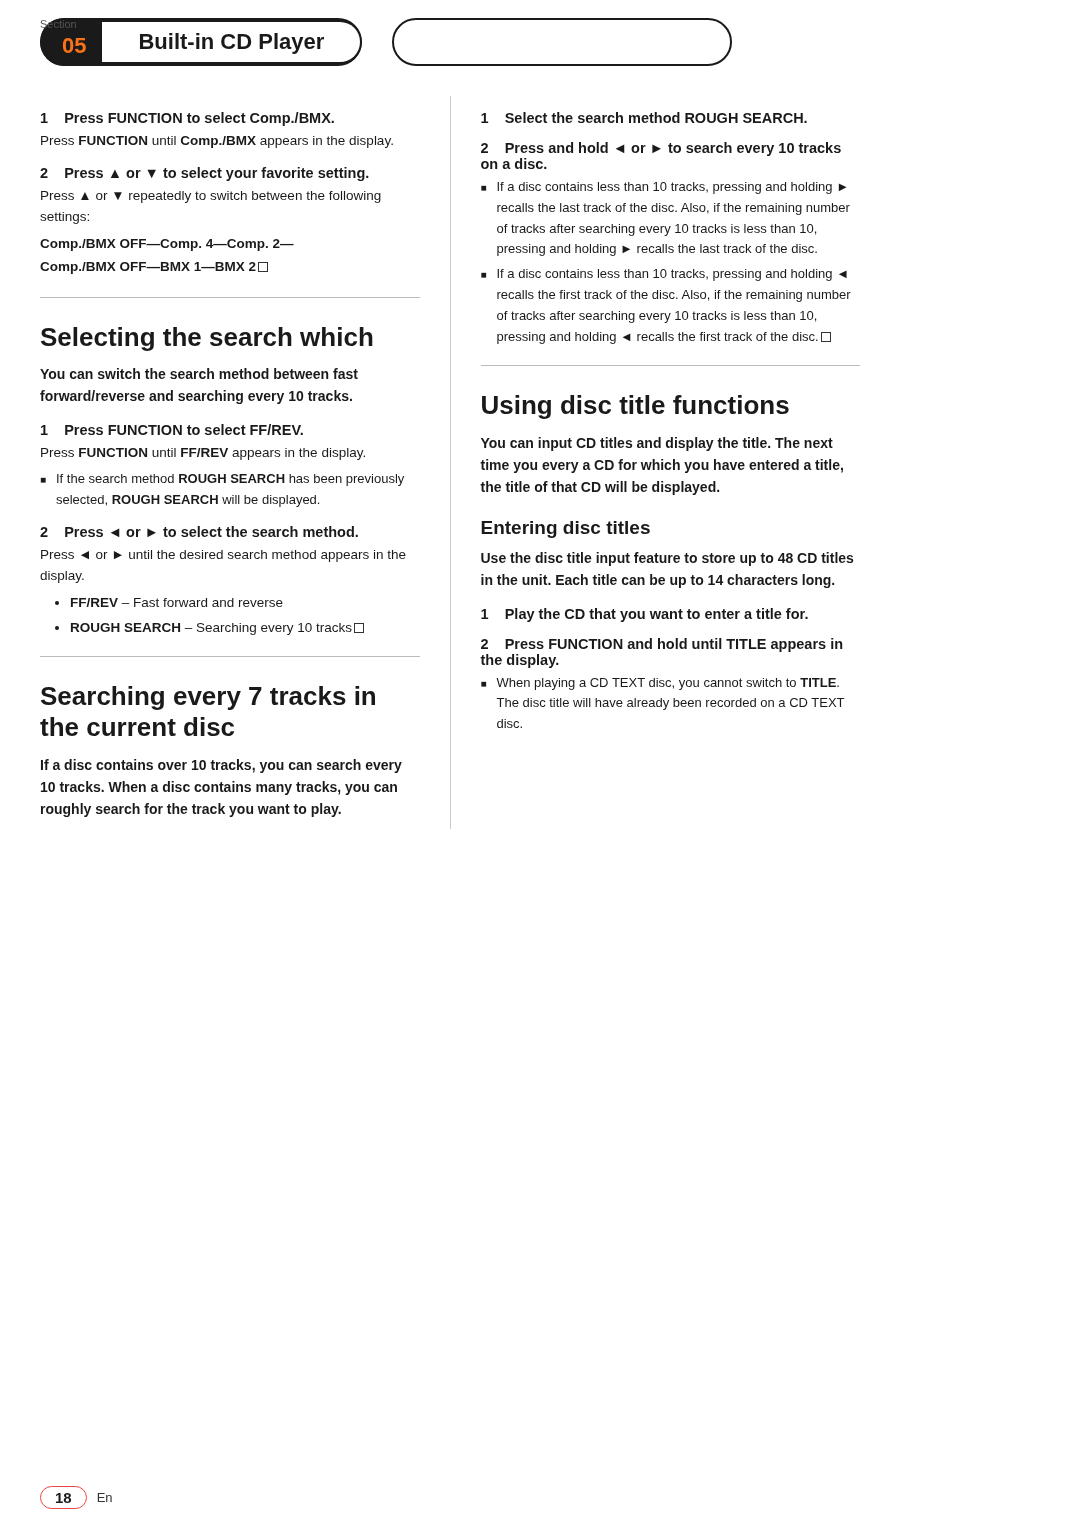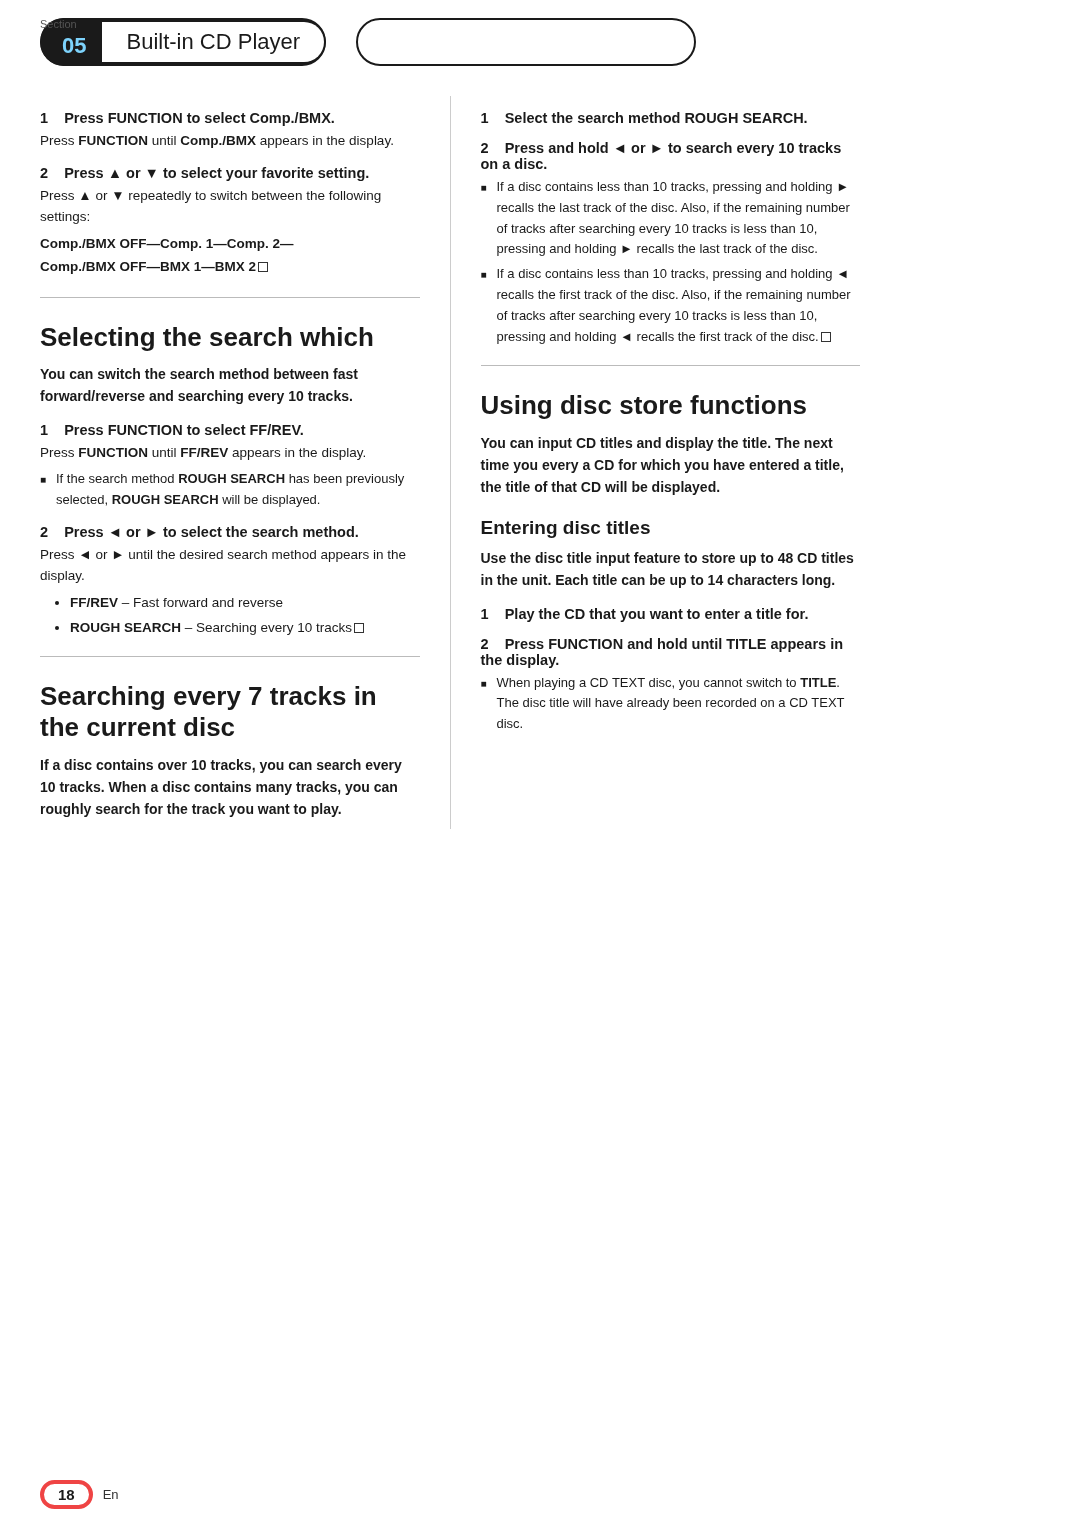--- a/index.html
+++ b/index.html
@@ -30,38 +30,38 @@
       align-items: center;
       background: #1a1a1a;
       border-radius: 28px;
       padding: 0;
       height: 48px;
       min-width: 220px;
       overflow: hidden;
     }
     .section-number {
       background: #1a1a1a;
-      color: #7dd3fc;
+      color: #f97316;
       font-size: 22px;
       font-weight: bold;
       padding: 8px 18px 0 22px;
       height: 48px;
       display: flex;
       align-items: center;
       border-radius: 28px 0 0 28px;
     }
     .section-title-badge {
       background: #fff;
       border-radius: 0 24px 24px 0;
       height: 44px;
       display: flex;
       align-items: center;
-      padding: 0 24px;
+      padding: 0 36px;
       font-size: 22px;
-      font-weight: normal;
+      font-weight: bold;
       color: #1a1a1a;
       margin-left: -2px;
       border: 2px solid #1a1a1a;
       border-left: none;
     }
     .header-right-box {
       margin-left: 30px;
       border: 2px solid #1a1a1a;
       border-radius: 24px;
       height: 48px;
@@ -180,21 +180,21 @@
     
     .footer {
       position: absolute;
       bottom: 20px;
       left: 40px;
       display: flex;
       align-items: center;
       gap: 10px;
     }
     .page-number-badge {
-      border: 4px solid #ef4444;
+      border: 1px solid #ef4444;
       border-radius: 16px;
       padding: 2px 14px;
       font-size: 15px;
       font-weight: bold;
       color: #1a1a1a;
     }
     .en-label {
       font-size: 13px;
       color: #333;
     }
@@ -231,21 +231,21 @@
         Press <b>FUNCTION</b> until <b>Comp./BMX</b> appears in the display.
       </div>
 
       <div class="step-heading">
         <b>2&nbsp;&nbsp;&nbsp; Press ▲ or ▼ to select your favorite setting.</b>
       </div>
       <div class="step-body">
         Press <b>▲</b> or <b>▼</b> repeatedly to switch between the following settings:
       </div>
       <div class="code-block">
-        <b>Comp./BMX OFF—Comp. 1—Comp. 2—</b><br>
+        <b>Comp./BMX OFF—Comp. 4—Comp. 2—</b><br>
         <b>Comp./BMX OFF—BMX 1—BMX 2<span class="small-square"></span></b>
       </div>
 
       <hr class="divider-line">
 
       <div class="section-heading">
         <span>Selecting the search which</span>
       </div>
       <div class="body-text">You can switch the search method between fast forward/reverse and searching every 10 tracks.</div>
 
@@ -297,21 +297,21 @@
           If a disc contains less than 10 tracks, pressing and holding <b>►</b> recalls the last track of the disc. Also, if the remaining number of tracks after searching every 10 tracks is less than 10, pressing and holding <b>►</b> recalls the last track of the disc.
         </li>
         <li>
           If a disc contains less than 10 tracks, pressing and holding <b>◄</b> recalls the first track of the disc. Also, if the remaining number of tracks after searching every 10 tracks is less than 10, pressing and holding <b>◄</b> recalls the first track of the disc.<span class="small-square"></span>
         </li>
       </ul>
 
       <hr class="divider-line">
 
       <div class="section-heading">
-        Using disc store functions
+        Using disc title functions
       </div>
       <div class="body-text">
         You can input CD titles and display the title. The next time you every a CD for which you have entered a title, the title of that CD will be displayed.
       </div>
 
       <div class="subsection-heading">
         Entering disc titles
       </div>
       <div class="body-text">
         Use the disc title input feature to store up to 48 CD titles in the unit. Each title can be up to 14 characters long.

